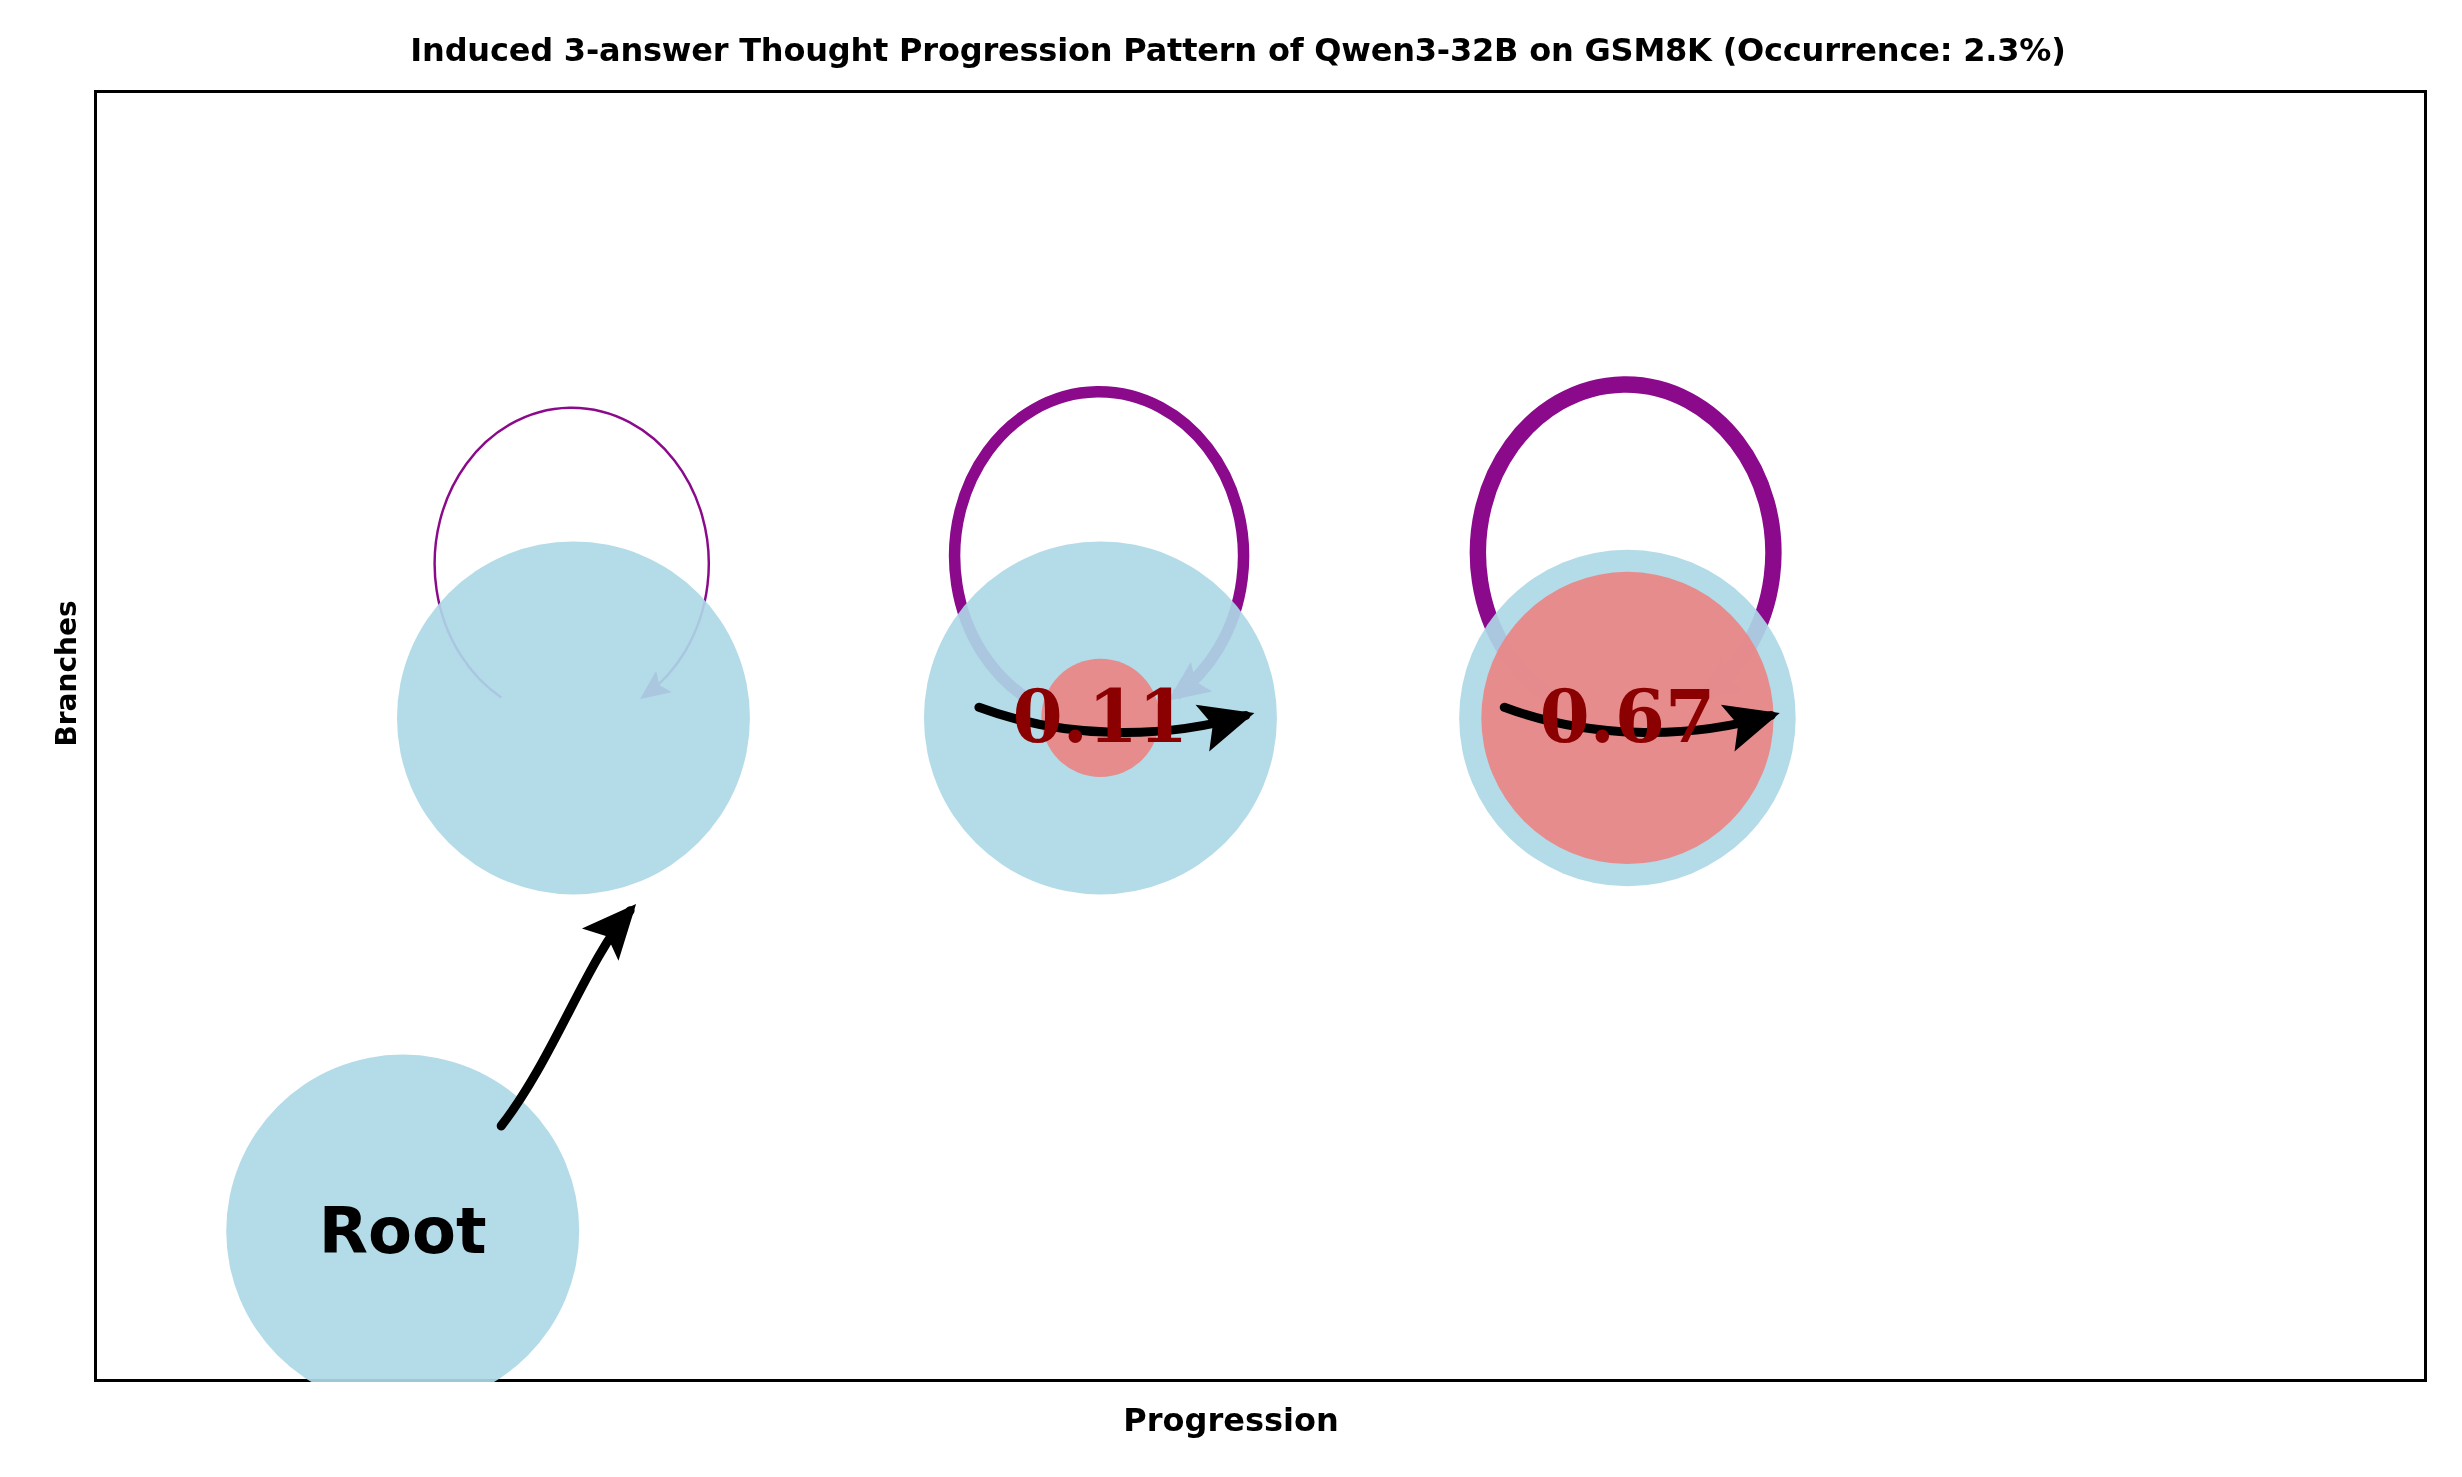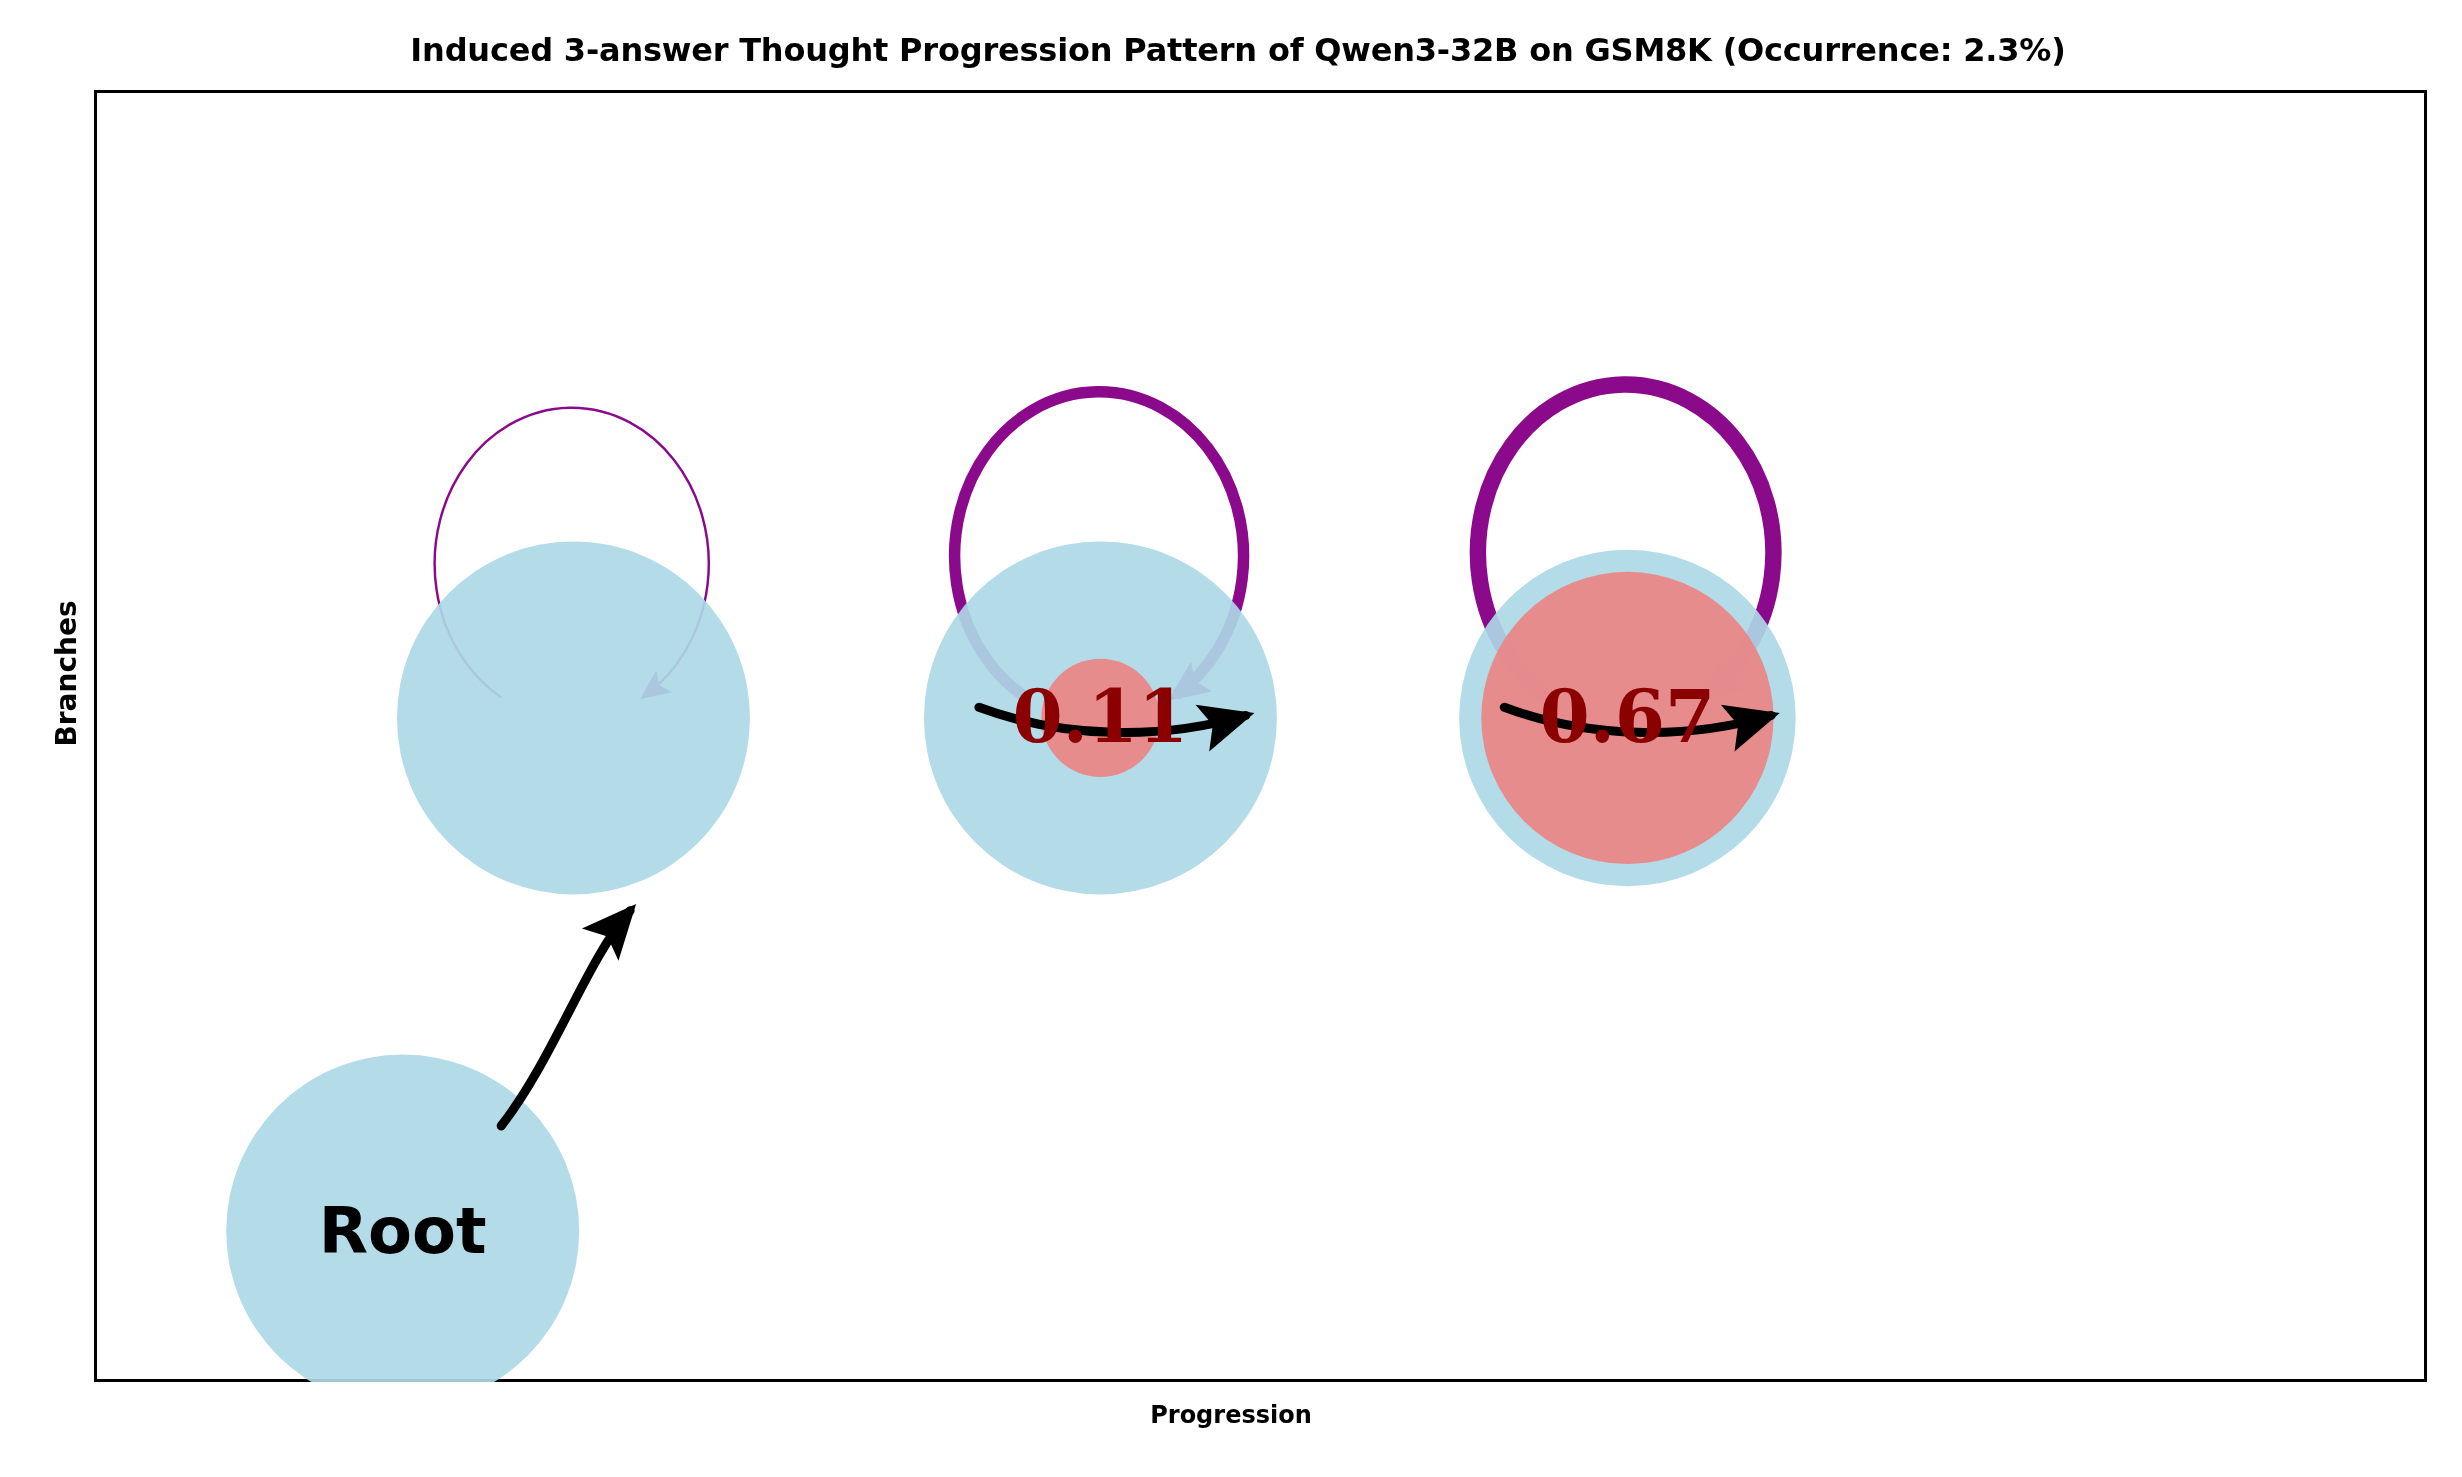--- a/index.html
+++ b/index.html
@@ -67,21 +67,21 @@
     white-space: nowrap;
   }
   .xlabel {
     position: absolute;
     left: 0;
     top: 1401px;
     width: 2462px;
     text-align: center;
     font-family: "DejaVu Sans", sans-serif;
     font-weight: bold;
-    font-size: 24px;
+    font-size: 32px;
     color: #000000;
     white-space: nowrap;
   }
 
   
   #graph-canvas {
     position: absolute;
     left: 94px;
     top: 90px;
     width: 2333px;

